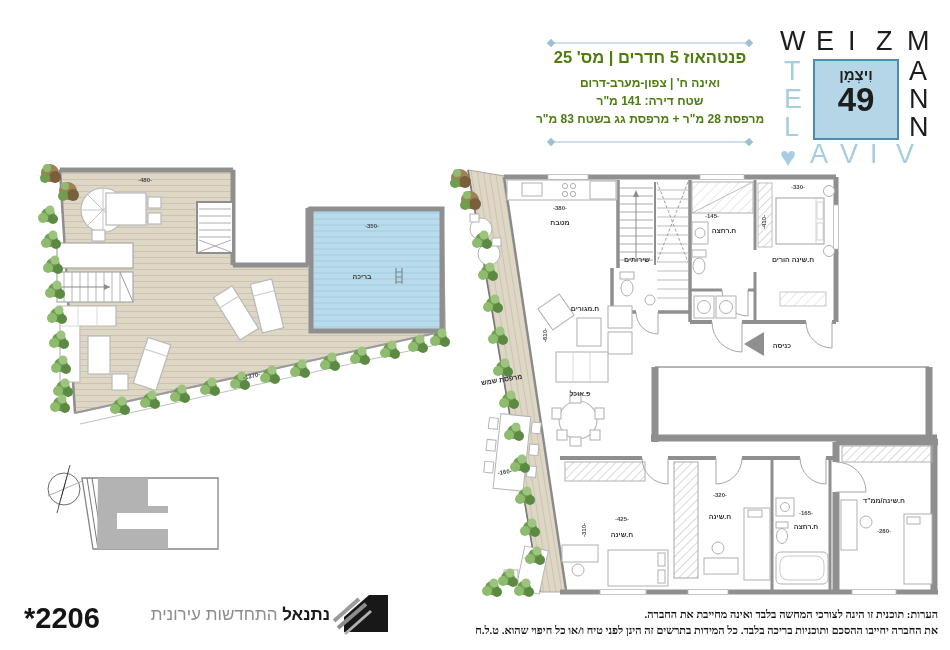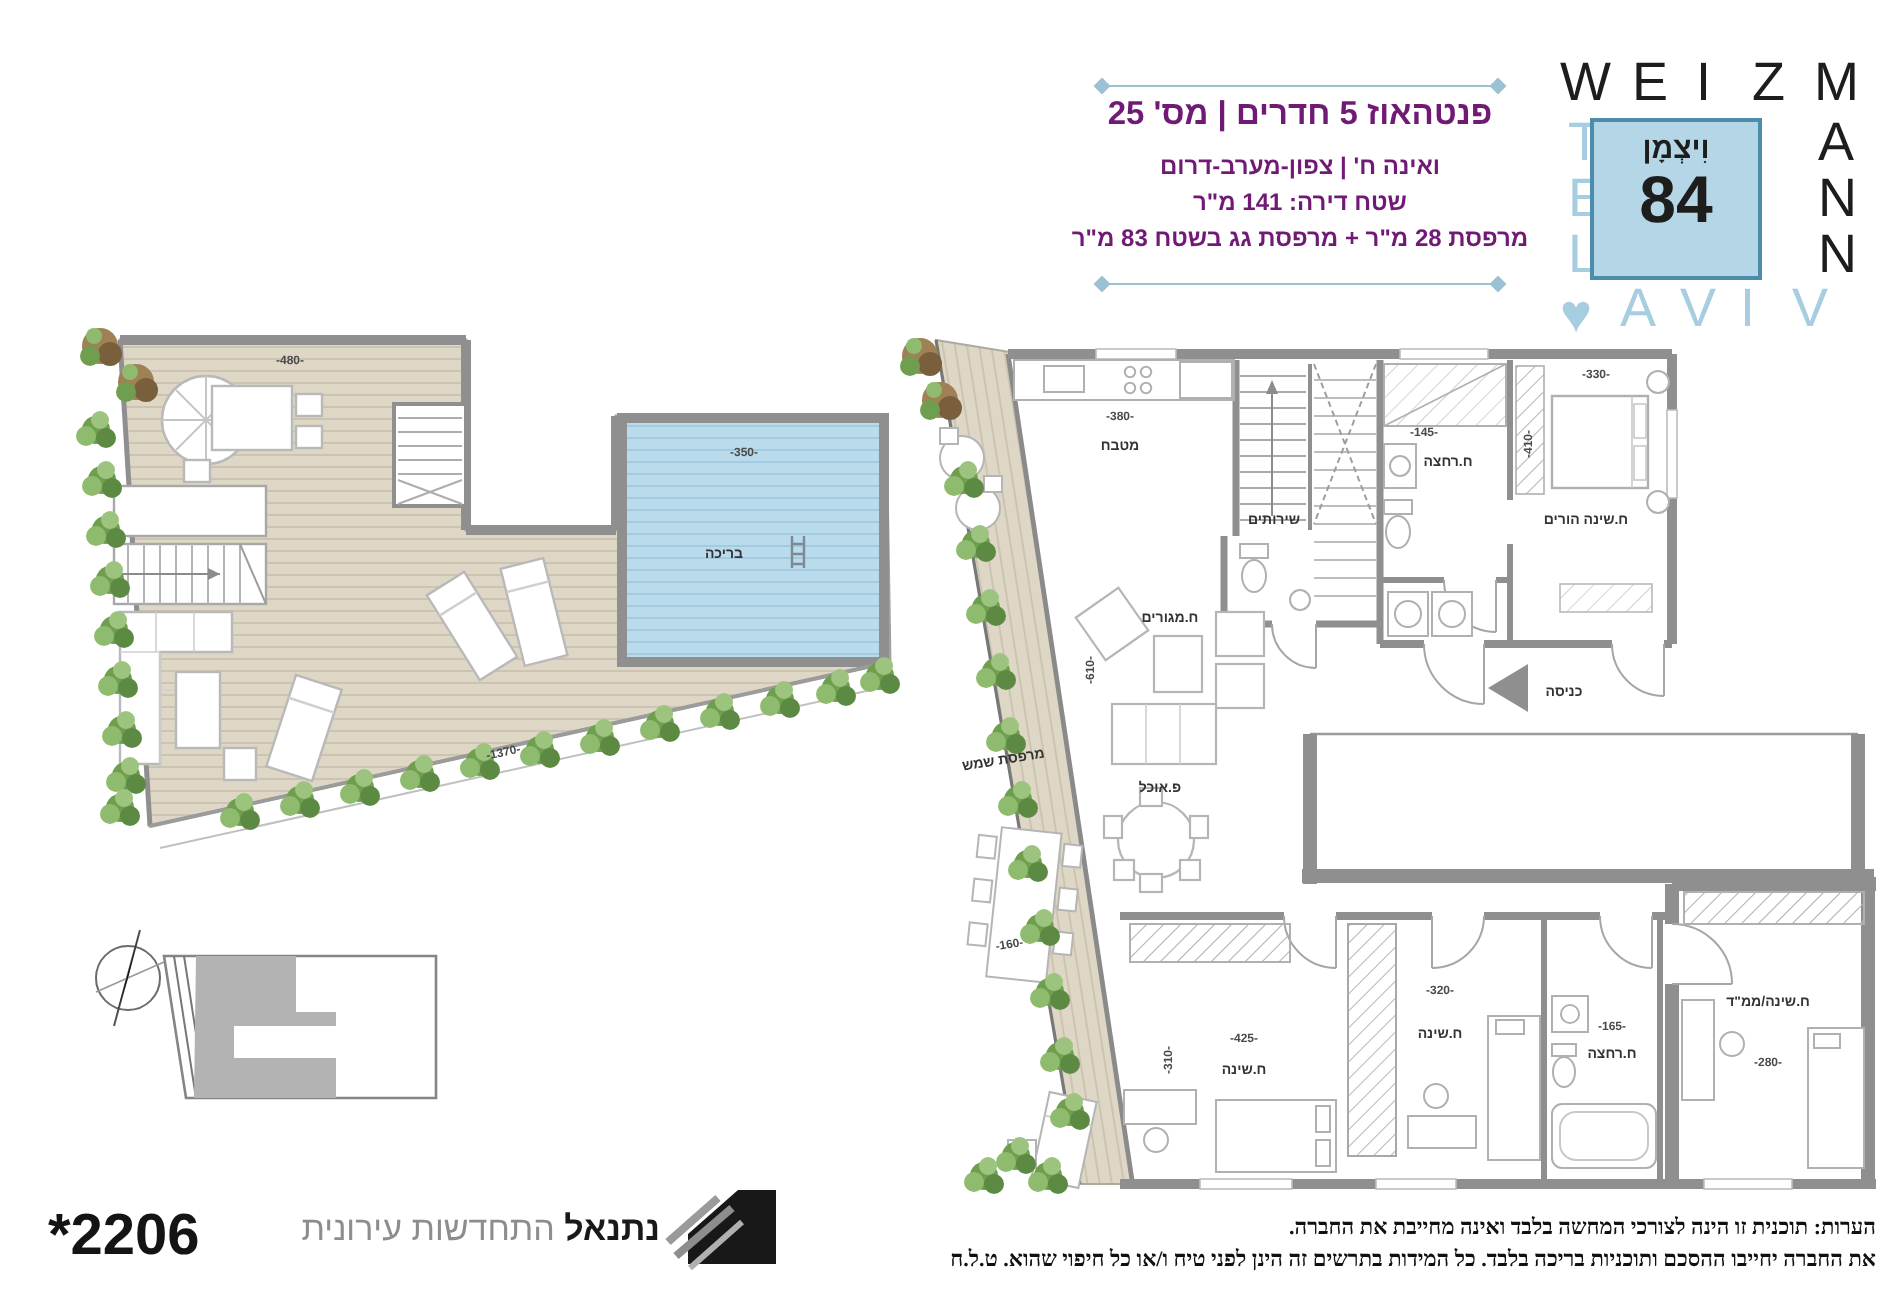--- a/index.html
+++ b/index.html
@@ -1,28 +1,28 @@
 <!DOCTYPE html>
 <html><head>
 <meta charset="utf-8">
 <style>
   html,body{margin:0;padding:0;background:#e8e8e8;}
   .sheet{position:relative;width:950px;height:650px;background:#ffffff;overflow:hidden;
          font-family:"Liberation Sans",sans-serif;}
   .abs{position:absolute;}
   
-  .hdr-block{left:519px;top:48px;width:262px;text-align:center;direction:rtl;color:#701a75;}
+  .hdr-block{left:519px;top:48px;width:262px;text-align:center;direction:rtl;color:#4d7c0f;}
   .hdr-title{font-size:16.5px;font-weight:bold;margin-bottom:7px;}
   .hdr-line{font-size:12px;font-weight:bold;line-height:18px;}
   .deco-line{height:8px;}
   
   .logo{left:780px;top:28px;width:158px;height:140px;}
   .logo span{position:absolute;font-size:27px;line-height:27px;color:#1d1d1b;}
   .logo .lb{color:#a7cde1;}
-  .logo-square{position:absolute;left:15px;top:31px;width:82px;height:77px;background:#b4d6e7;
+  .logo-square{position:absolute;left:33px;top:31px;width:82px;height:77px;background:#b4d6e7;
                border:2px solid #4e8cab;text-align:center;color:#1d1d1b;}
   .logo-name{font-size:15px;font-weight:bold;margin-top:5px;}
   .logo-num{font-size:33px;font-weight:bold;line-height:34px;}
   .heart{font-size:24px;}
   
   .phone{left:24px;top:602px;font-size:29px;font-weight:bold;color:#141414;direction:ltr;}
   .brand{left:128px;top:605px;width:202px;direction:rtl;font-size:17px;color:#191919;}
   .brand .light{color:#8d8d8d;}
   .disclaimer{left:430px;top:566px;width:508px;direction:rtl;text-align:right;
               font-family:"Liberation Serif",serif;font-weight:bold;font-size:11px;
@@ -431,21 +431,21 @@
     <span style="left:129px;top:30px">A</span>
     <span style="left:129px;top:58px">N</span>
     <span style="left:129px;top:86px">N</span>
     <span class="lb heart" style="left:0;top:116px">♥</span>
     <span class="lb" style="left:30px;top:113px">A</span>
     <span class="lb" style="left:60px;top:113px">V</span>
     <span class="lb" style="left:90px;top:113px">I</span>
     <span class="lb" style="left:116px;top:113px">V</span>
     <div class="logo-square">
       <div class="logo-name">וִיצְמָן</div>
-      <div class="logo-num">84</div>
+      <div class="logo-num">49</div>
     </div>
   </div>
 
   <div class="abs phone">*2206</div>
   <div class="abs brand">
     <b>נתנאל</b>
     <span class="light">התחדשות עירונית</span>
   </div>
   <div class="abs disclaimer">
     <div>הערות: תוכנית זו הינה לצורכי המחשה בלבד ואינה מחייבת את החברה.</div>

